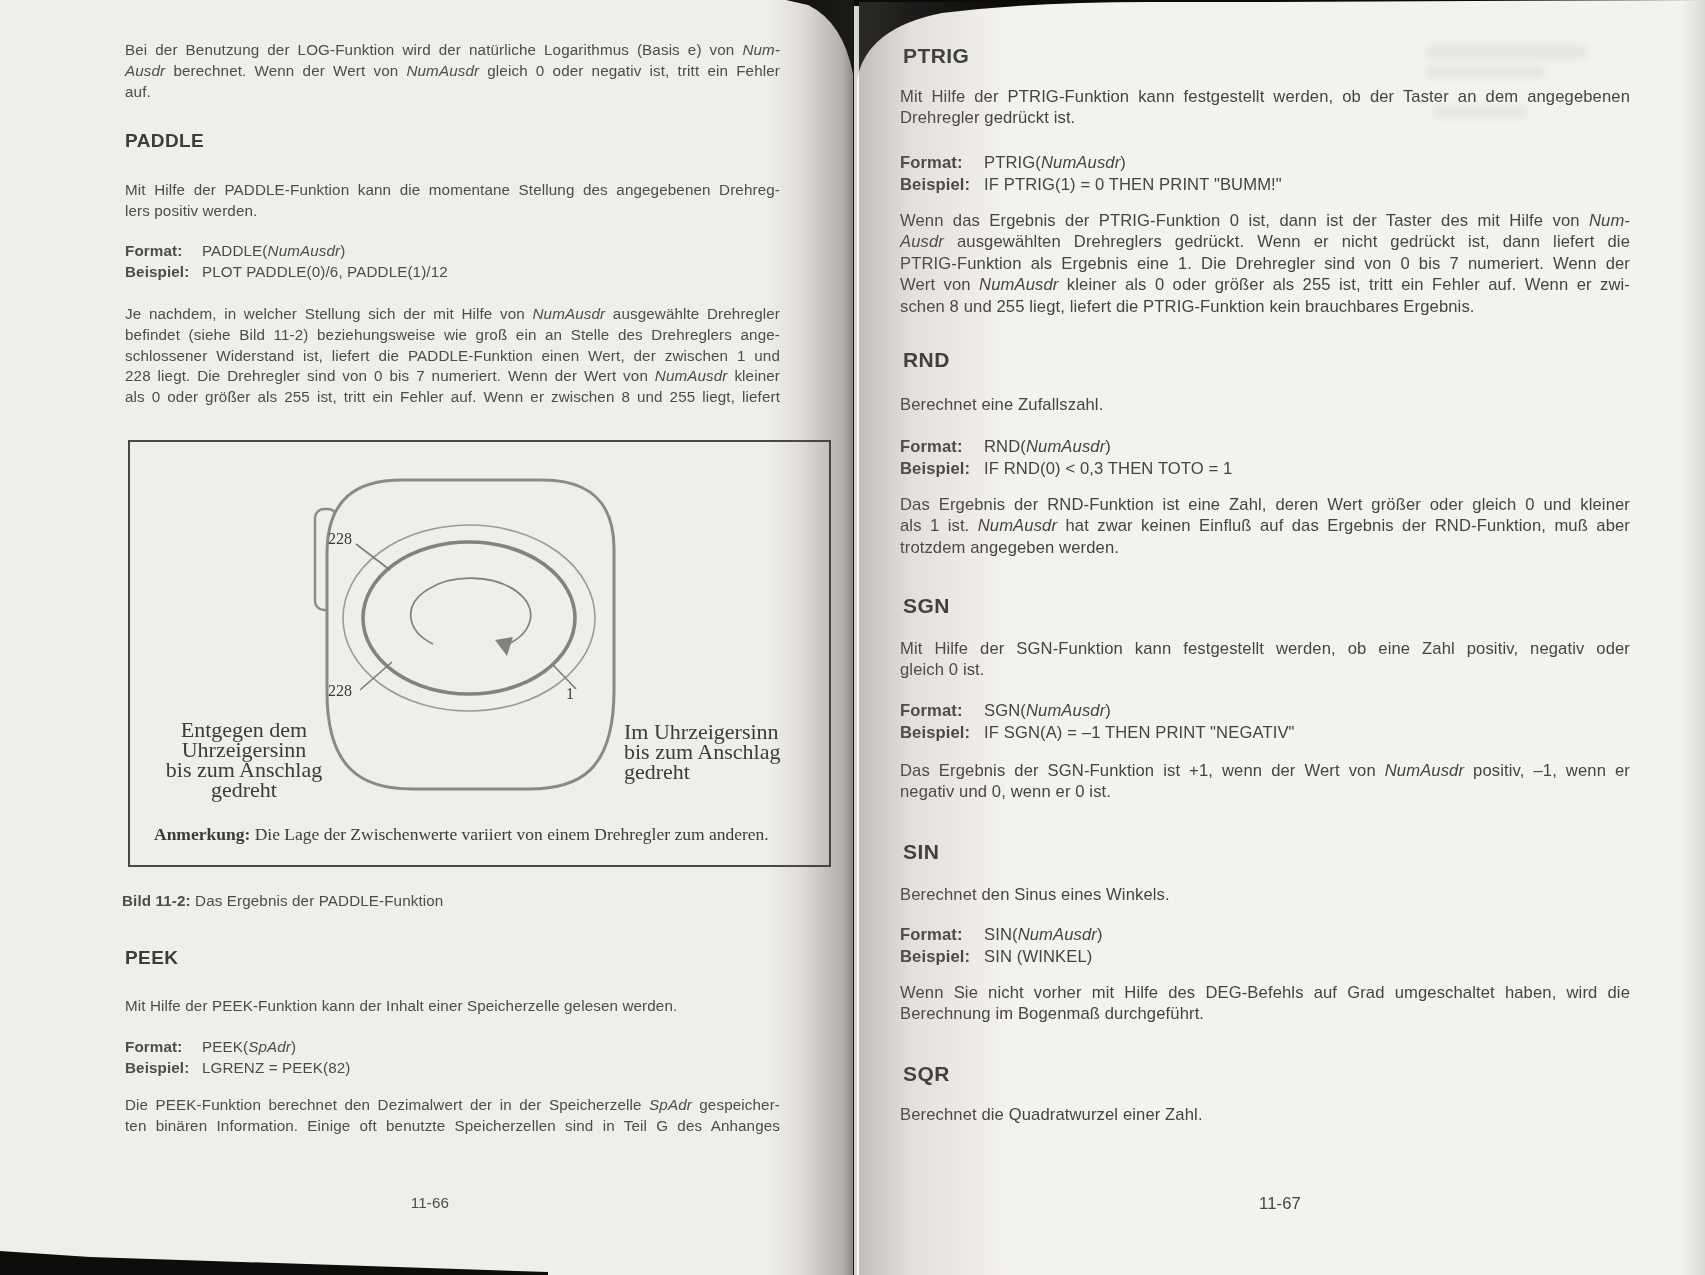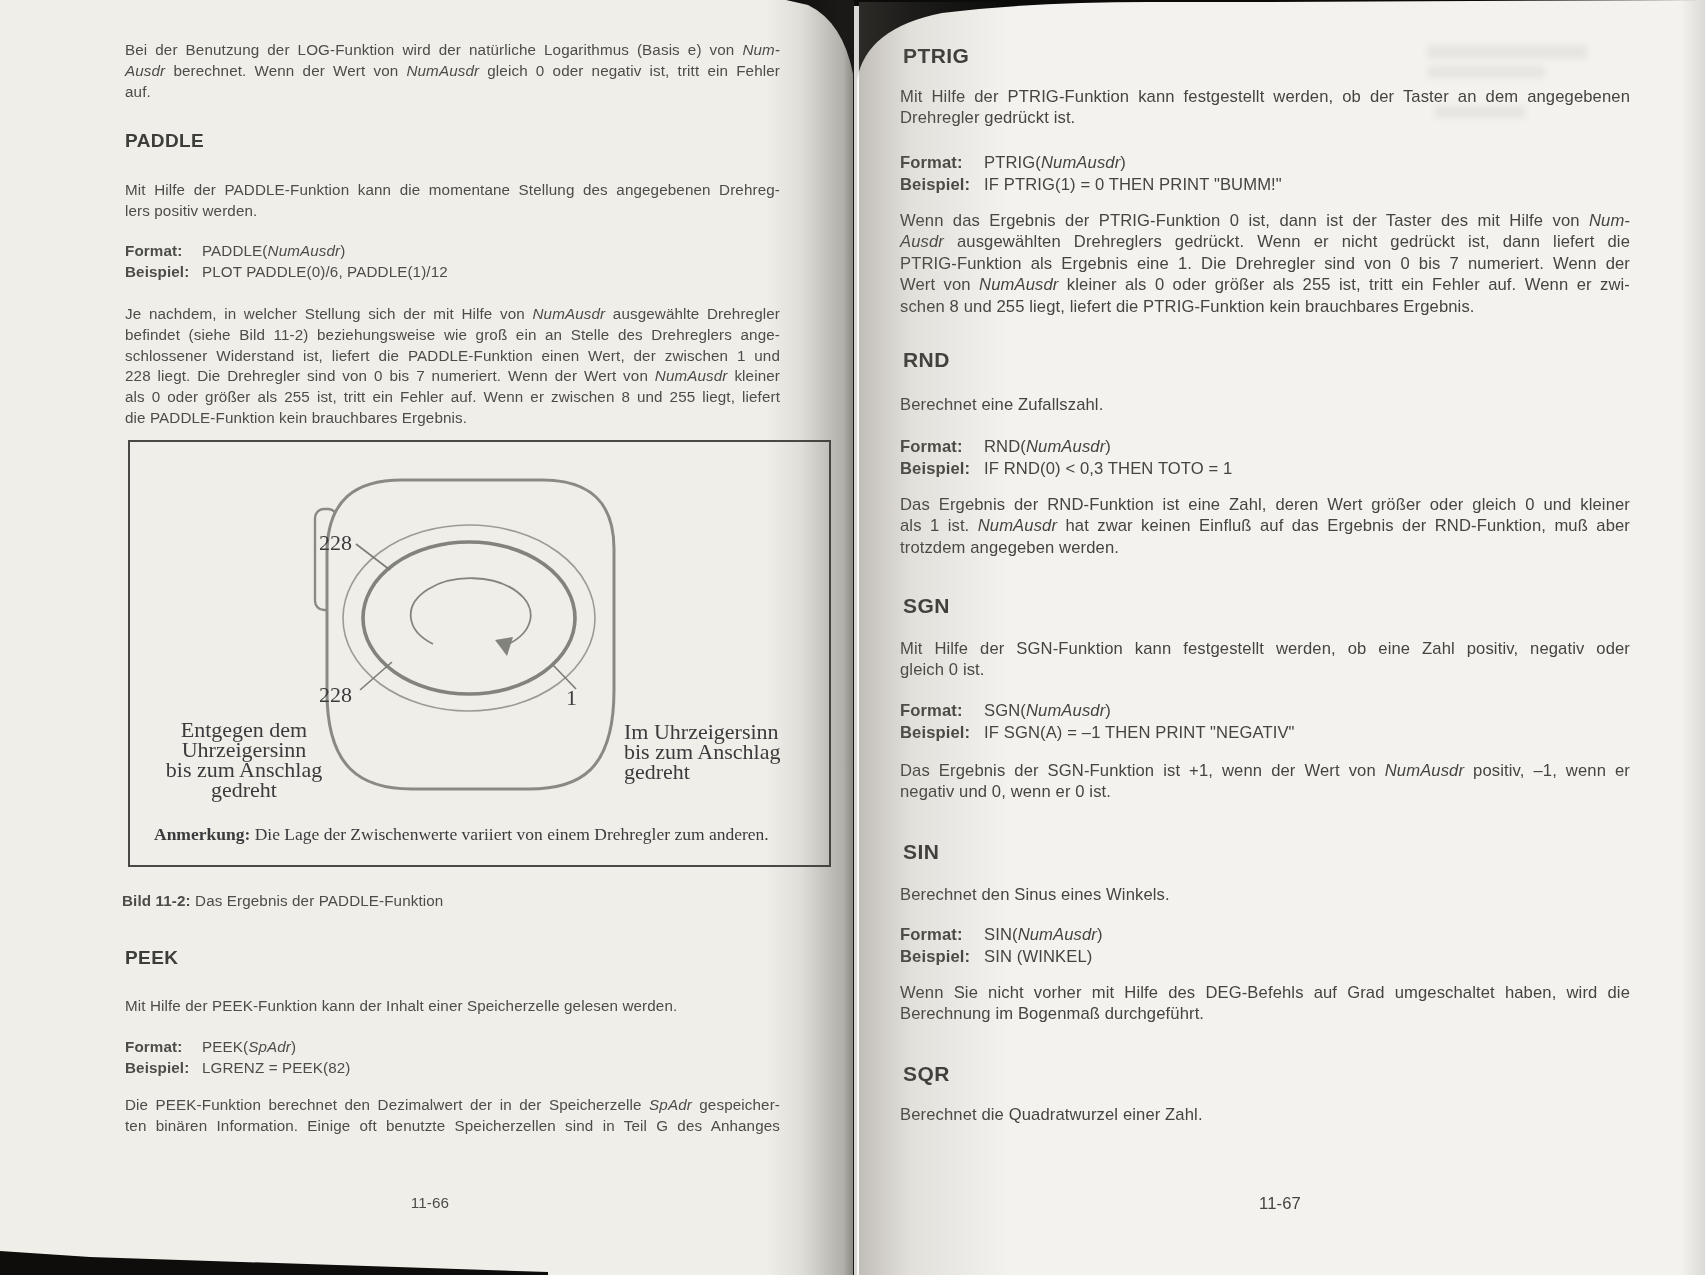--- a/index.html
+++ b/index.html
@@ -24,21 +24,21 @@
   .fmt-label{font-weight:700;}
   .fl-l{flex:0 0 77px;}
   .fl-r{flex:0 0 84px;}
   .pageno{position:absolute;text-align:center;}
 
   
   .fig-box{position:absolute;left:128px;top:440px;width:699px;height:423px;
            border:2px solid #484844;background:transparent;}
   .fig-serif{font-family:"Liberation Serif",serif;color:#3b3b3d;}
   .fig-abs{position:absolute;}
-  .fig-val{font-size:22px;}
+  .fig-val{font-size:16px;}
   .fig-cap{font-size:22px;line-height:20px;}
   .fig-note{font-size:17.5px;}
   .caption{position:absolute;}
 
   
   .gutter-shadow{position:absolute;left:766px;top:0;width:88px;height:1275px;z-index:3;pointer-events:none;
     background:linear-gradient(to right, rgba(80,76,70,0), rgba(80,76,70,.10) 40%, rgba(56,53,48,.34) 88%, rgba(38,36,32,.52));}
   .gutter-highlight{position:absolute;left:854px;top:6px;width:5px;height:1269px;z-index:3;pointer-events:none;
     background:rgba(253,252,249,.85);}
   .gutter-right{position:absolute;left:859px;top:2px;width:150px;height:1273px;z-index:3;pointer-events:none;
@@ -84,21 +84,20 @@
         <span class="fmt-value">PLOT PADDLE(0)/6, PADDLE(1)/12</span>
       </div>
     </div>
 
     <div class="para body-l" style="left:125px;top:304px;width:655px">
         <div class="ln">Je nachdem, in welcher Stellung sich der mit Hilfe von <i>NumAusdr</i> ausgewählte Drehregler</div>
         <div class="ln">befindet (siehe Bild 11-2) beziehungsweise wie groß ein an Stelle des Drehreglers ange-</div>
         <div class="ln">schlossener Widerstand ist, liefert die PADDLE-Funktion einen Wert, der zwischen 1 und</div>
         <div class="ln">228 liegt. Die Drehregler sind von 0 bis 7 numeriert. Wenn der Wert von <i>NumAusdr</i> kleiner</div>
         <div class="ln">als 0 oder größer als 255 ist, tritt ein Fehler auf. Wenn er zwischen 8 und 255 liegt, liefert</div>
-        <div class="ln ln-last">die PADDLE-Funktion kein brauchbares Ergebnis.</div>
       </div>
 
     <div class="fig-box">
       <svg width="699" height="423" viewBox="0 0 699 423">
 
         <rect x="185" y="67" width="22" height="101" rx="9" fill="#f0eee9" stroke="#8a8a84" stroke-width="2.4"></rect>
 
         <path d="M197,112 C197,57 226,38 272,38 L412,38 C461,38 484,61 484,107
                  L484,248 C484,329 449,347 399,347 L282,347 C231,347 197,326 197,250 Z" fill="#f0eee9" stroke="#8a8a84" stroke-width="3"></path>
 

